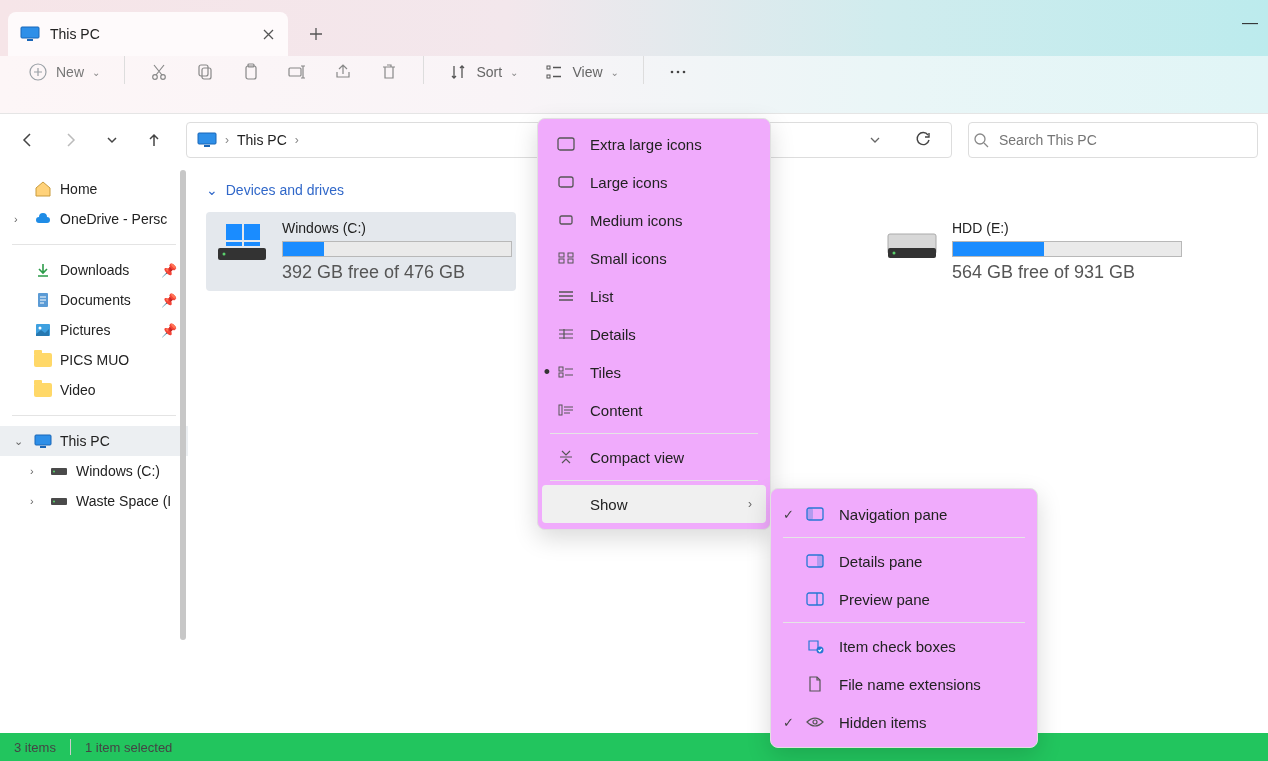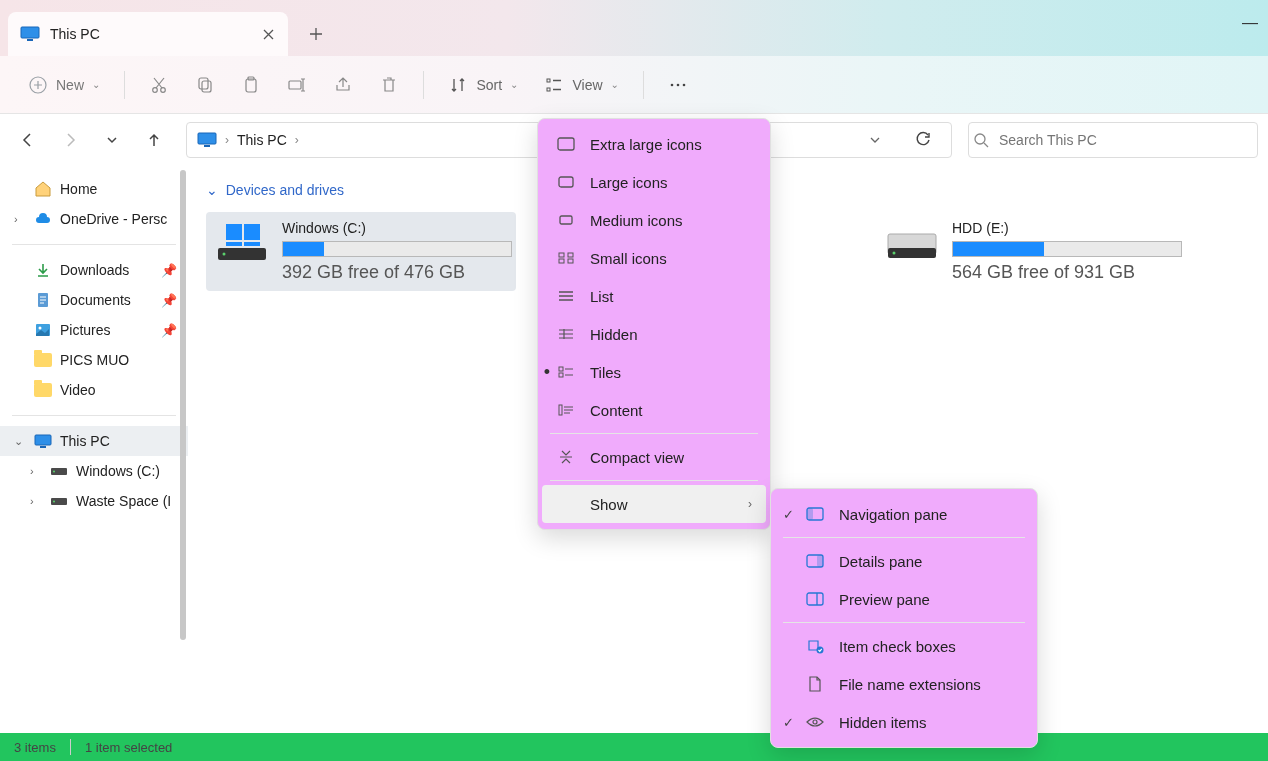--- a/index.html
+++ b/index.html
@@ -8,21 +8,21 @@
 
 .titlebar { height: 56px; background: linear-gradient(90deg, #f6e5e8 0%, #f3e7ec 40%, #d0ecee 70%, #bcebed 100%); display: flex; align-items: flex-end; position: relative; }
 .tab { background: #fefafb; height: 44px; margin-left: 8px; border-radius: 8px 8px 0 0; display: flex; align-items: center; padding: 0 12px; min-width: 280px; position: relative; }
 .tab-icon { width: 20px; height: 16px; margin-right: 10px; }
 .tab-title { font-size: 14px; color: #222; flex: 1; }
 .tab-close { width: 16px; height: 16px; display: flex; align-items: center; justify-content: center; color: #444; cursor: pointer; }
 .new-tab { width: 40px; height: 40px; display: flex; align-items: center; justify-content: center; color: #555; cursor: pointer; margin-left: 8px; margin-bottom: 2px; }
 .win-controls { position: absolute; right: 10px; top: 14px; display: flex; gap: 20px; color: #333; }
 
 
-.toolbar { height: 58px; background: linear-gradient(90deg, #fdf6f7 0%, #f9f4f7 40%, #eaf6f7 70%, #e0f5f6 100%); border-bottom: 1px solid #e5e5e5; display: flex; align-items: center; padding: 0 18px; gap: 6px; }
+.toolbar { height: 58px; background: linear-gradient(90deg, #fdf6f7 0%, #f9f4f7 40%, #eaf6f7 70%, #e0f5f6 100%); border-bottom: 1px solid #e5e5e5; display: flex; align-items: flex-start; padding: 0 18px; gap: 6px; }
 .tb-btn { display: flex; align-items: center; gap: 8px; padding: 6px 10px; border-radius: 4px; color: #666; cursor: pointer; font-size: 14px; }
 .tb-btn.new-btn { color: #777; }
 .tb-sep { width: 1px; height: 28px; background: #ddd; margin: 0 8px; }
 .tb-icon { width: 20px; height: 20px; display: flex; align-items: center; justify-content: center; }
 .chev-down { font-size: 10px; color: #888; }
 
 
 .addr-row { height: 52px; display: flex; align-items: center; padding: 0 10px; gap: 6px; background: #fff; }
 .nav-btn { width: 36px; height: 36px; display: flex; align-items: center; justify-content: center; color: #555; cursor: pointer; border-radius: 4px; }
 .nav-btn.disabled { color: #bbb; cursor: default; }
@@ -447,21 +447,21 @@
         </svg>
       </span>
       <span>List</span>
     </div>
   <div class="menu-item">
       <span class="mi-icon">
         <svg width="16" height="12" viewBox="0 0 16 12">
           <path d="M1 2 H15 M1 6 H15 M1 10 H15 M6 1 V11" stroke="#555" stroke-width="1.2"></path>
         </svg>
       </span>
-      <span>Hidden</span>
+      <span>Details</span>
     </div>
   <div class="menu-item">
       <span class="dot">•</span>
       <span class="mi-icon">
         <svg width="16" height="12" viewBox="0 0 16 12">
           <rect x="1" y="1" width="4" height="4" fill="none" stroke="#555"></rect>
           <rect x="1" y="7" width="4" height="4" fill="none" stroke="#555"></rect>
           <path d="M7 3 H15 M7 9 H15" stroke="#555"></path>
         </svg>
       </span>

